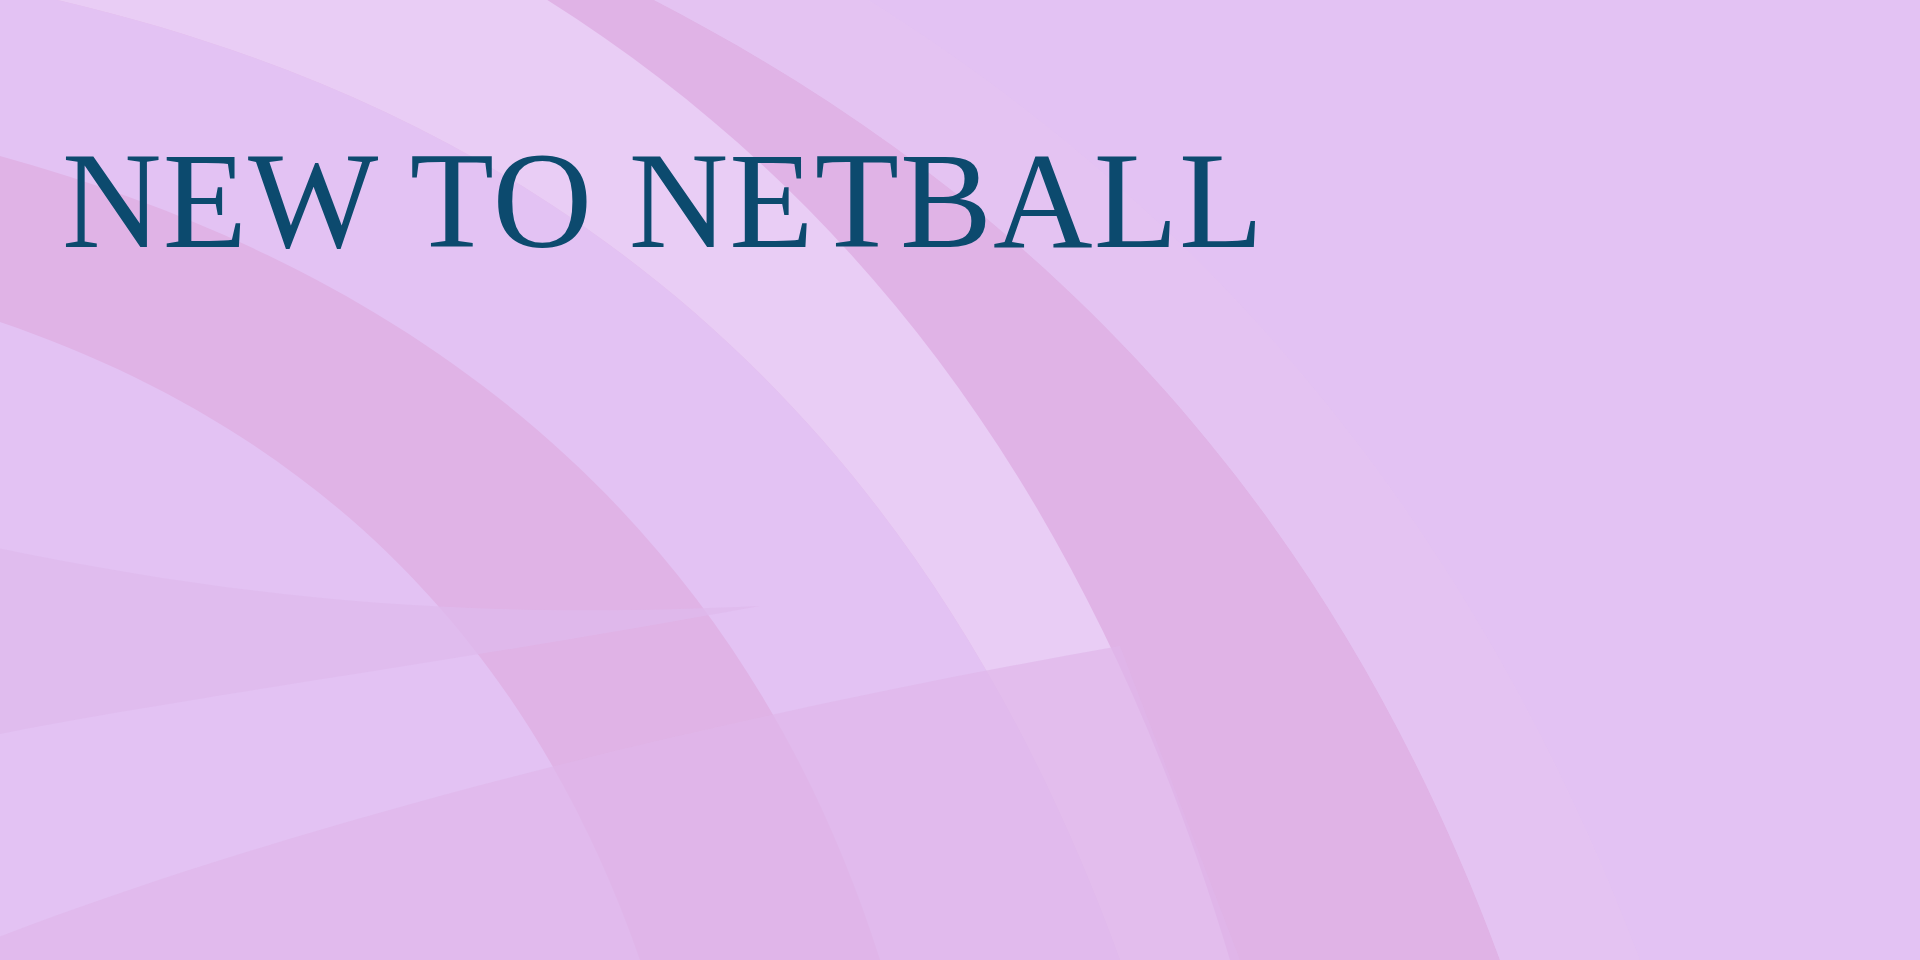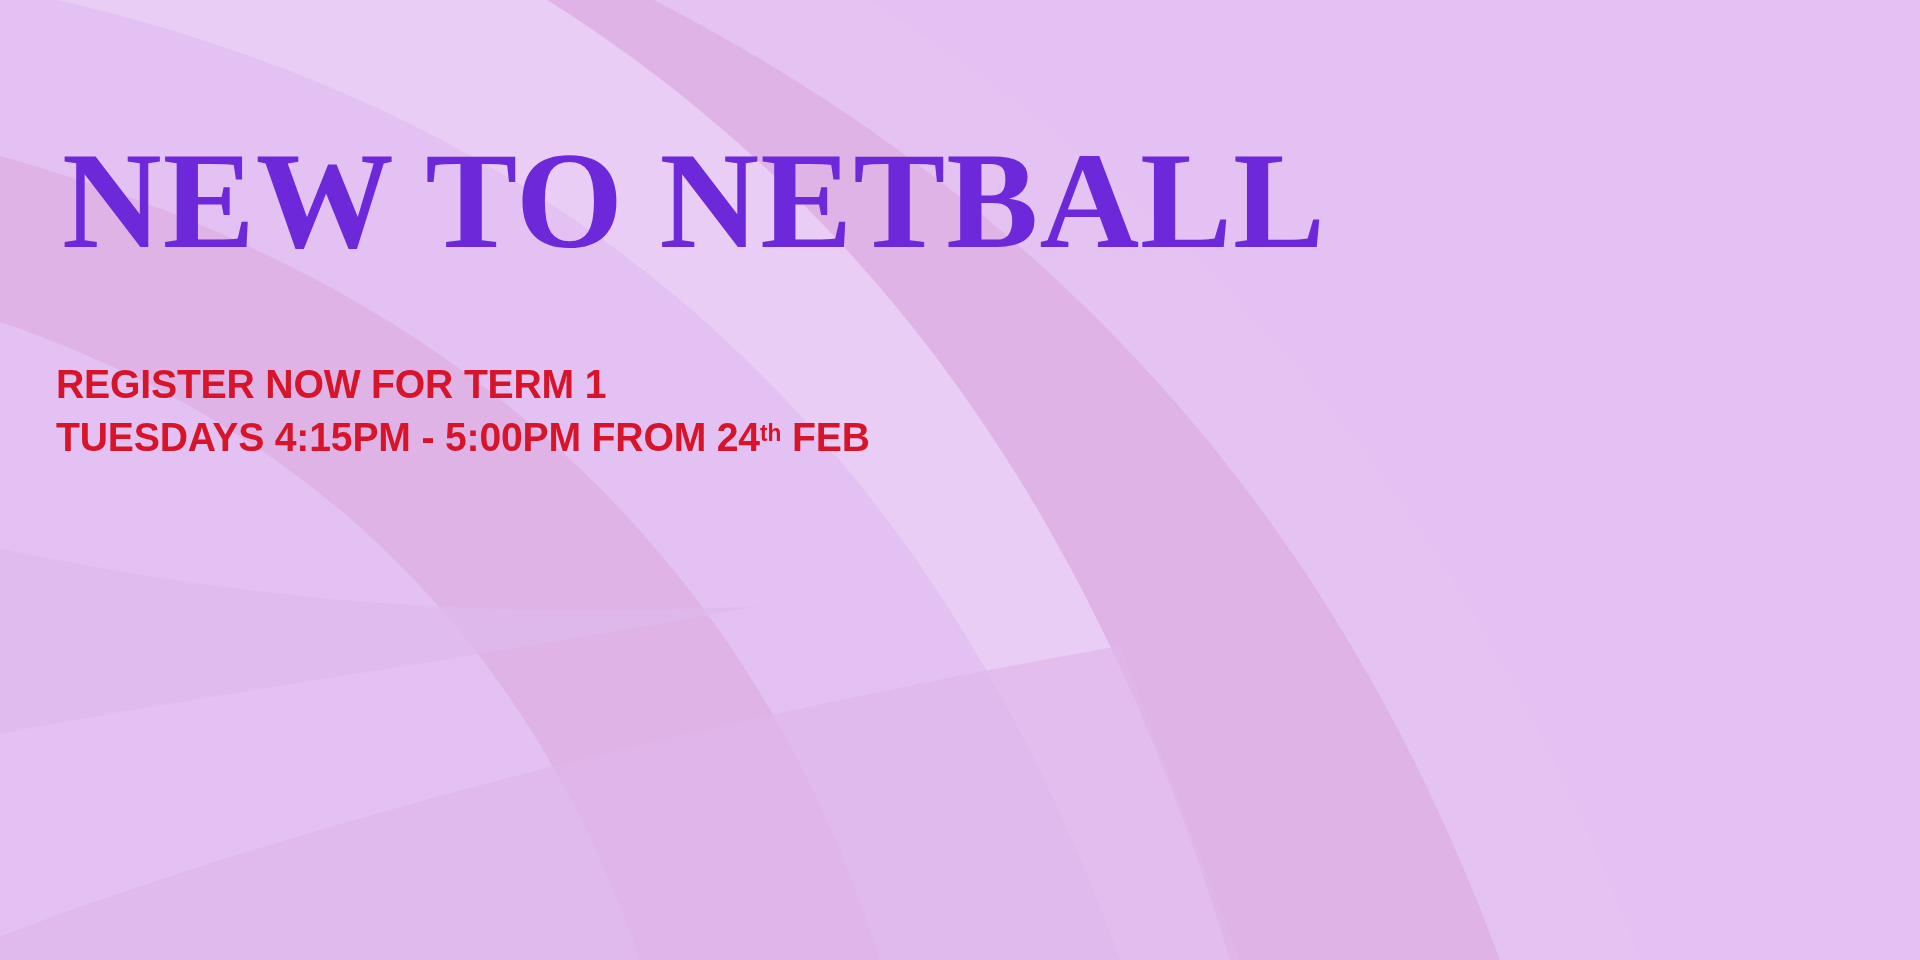--- a/index.html
+++ b/index.html
@@ -31,25 +31,25 @@
     position: absolute;
     inset: 0;
     z-index: 2;
   }
 
   .headline {
     position: absolute;
     left: 62px;
     top: 132px;
     font-family: "Liberation Serif", serif;
-    font-weight: 700;
+    font-weight: 400;
     font-size: 138px;
     line-height: 1.0;
     letter-spacing: 1px;
-    color: #6d28d9;
+    color: #0c4a6e;
     white-space: nowrap;
   }
 
   .detail-block {
     position: absolute;
     left: 56px;
     color: #d6142a;
     font-family: "Liberation Sans", sans-serif;
     font-weight: bold;
     white-space: nowrap;
@@ -129,20 +129,16 @@
                C 1190 120, 470 -200, -520 -320
                L -520 -420
                C 520 -300, 1290 40, 1640 960 Z" fill="#e6c4f0" opacity="0.55"></path>
     </g>
   </svg>
 
   <div class="content">
 
     <div class="headline">NEW TO NETBALL</div>
 
-    <div class="detail-block" id="block-schedule">
-      <div class="line">REGISTER NOW FOR TERM 1</div>
-      <div class="line-wide"><span>TUESDAYS 4:15PM - 5:00PM FROM 24</span><span class="ord">th</span><span> FEB</span></div>
-    </div>
 
 
   </div>
 </div>
 
 </body></html>

